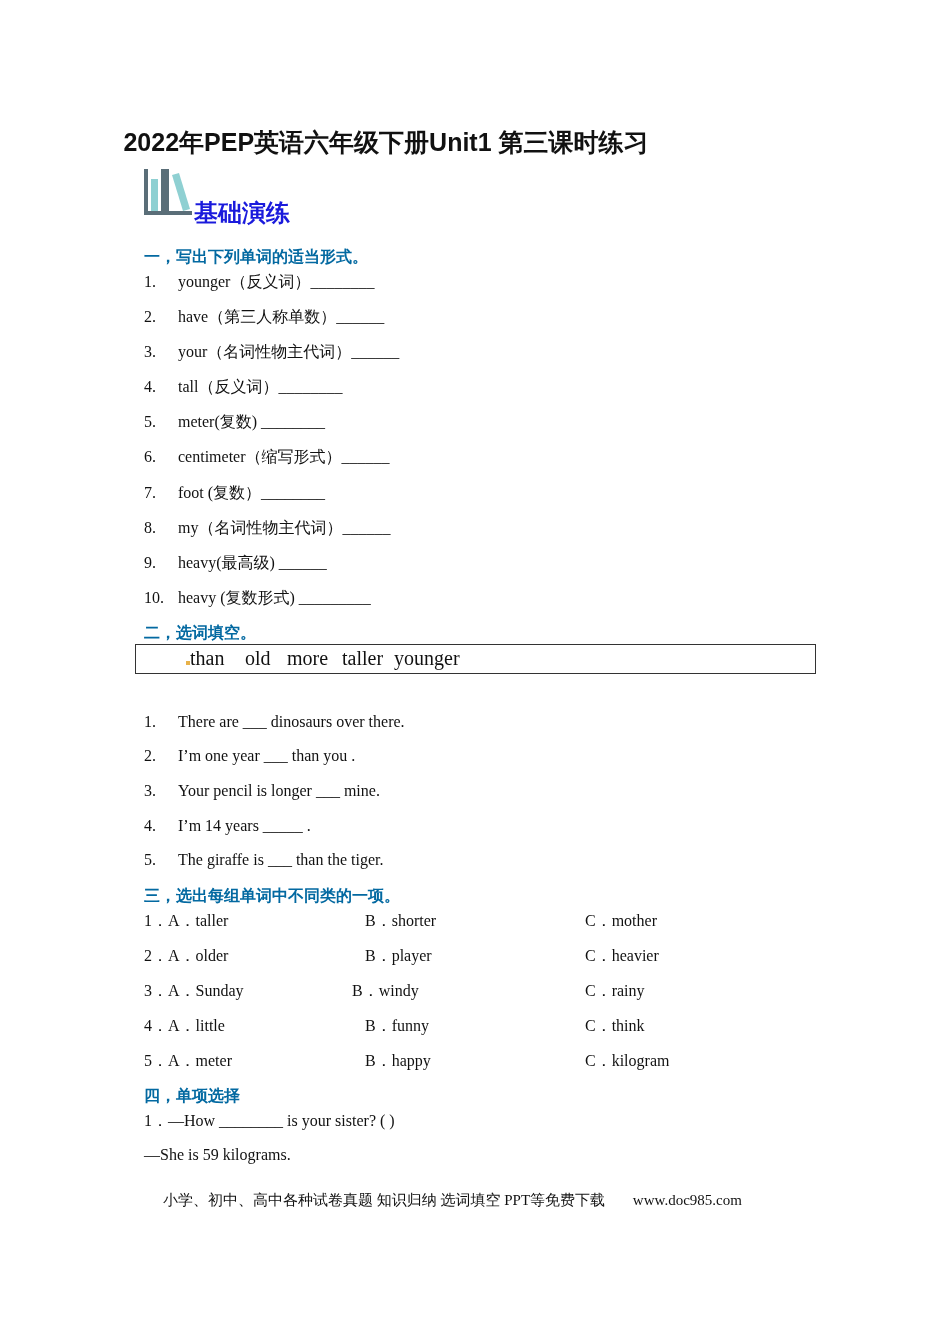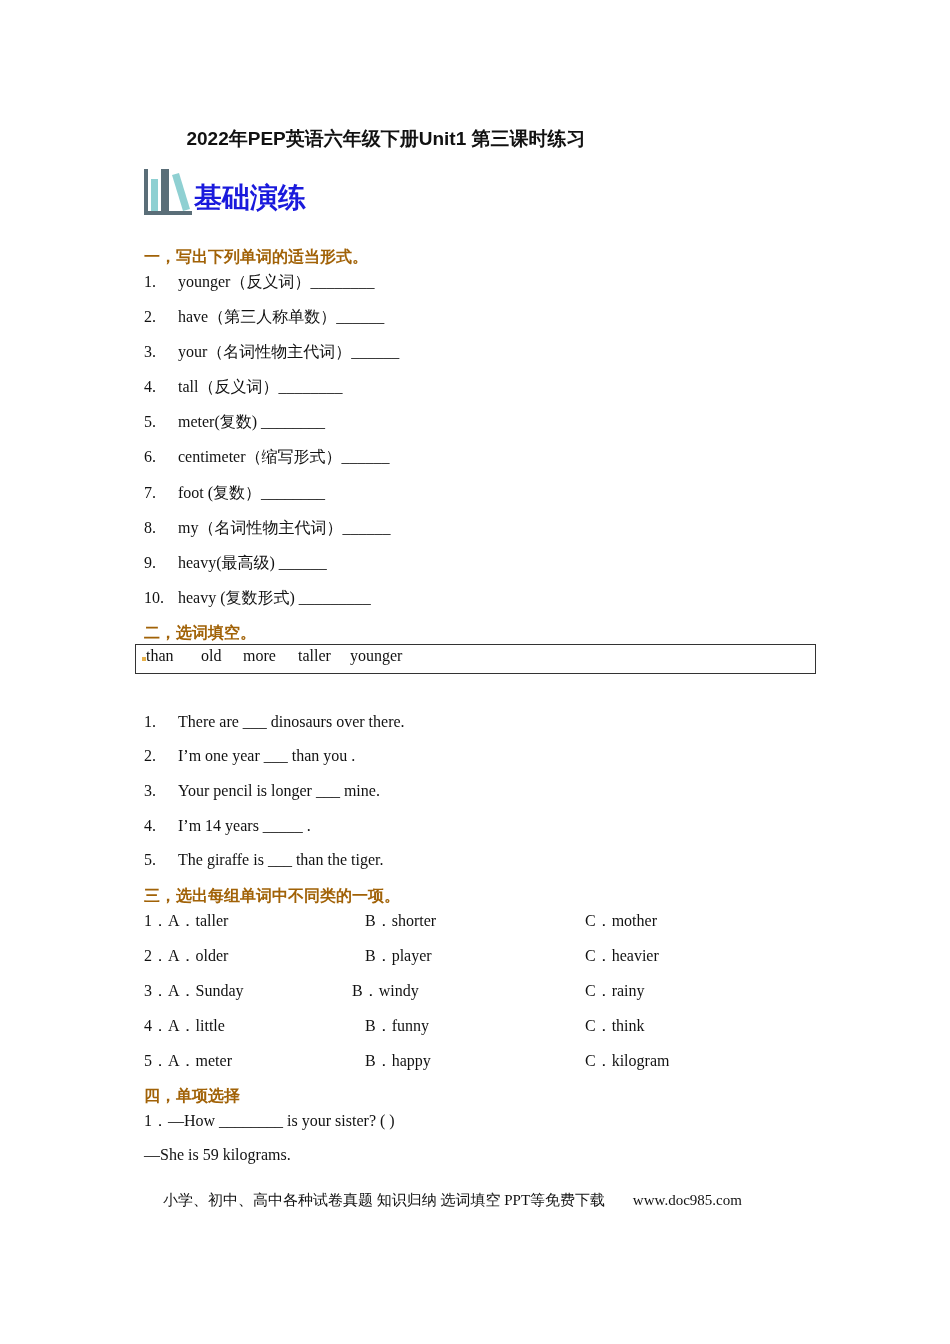--- a/index.html
+++ b/index.html
@@ -1,30 +1,30 @@
 <!DOCTYPE html>
 <html><head>
 <meta charset="utf-8">
 <style>
   html, body { margin: 0; padding: 0; background: #ffffff; }
   body { width: 950px; height: 1344px; position: relative; overflow: hidden;
          font-family: "Liberation Serif", "DejaVu Serif", serif; color: #111; }
   .page-title { position: absolute; top: 126px; left: 0; width: 772px; text-align: center;
                 font-family: "Liberation Sans", "DejaVu Sans", sans-serif; font-weight: bold;
-                font-size: 19px; letter-spacing: 0px; color: #111; }
+                font-size: 25px; letter-spacing: 0px; color: #111; }
   .banner { position: absolute; top: 165px; left: 142px; width: 200px; height: 60px; }
   .banner svg { position: absolute; left: 0; top: 0; }
-  .banner-label { position: absolute; left: 52px; top: 14px; font-family: Liberation Mono, monospace;
-                  font-weight: bold; font-size: 28px; color: #1a1adc; }
+  .banner-label { position: absolute; left: 52px; top: 32px; font-family: Liberation Mono, monospace;
+                  font-weight: bold; font-size: 24px; color: #1a1adc; }
   .sec-head { position: absolute; left: 144px; font-family: "Liberation Sans", "DejaVu Sans", sans-serif;
-              font-weight: bold; font-size: 16px; color: #a16207; }
+              font-weight: bold; font-size: 16px; color: #0369a1; }
   .row { position: absolute; left: 144px; font-size: 16px; white-space: nowrap; }
   .num { display: inline-block; width: 34px; }
   .box { position: absolute; left: 135px; top: 644px; width: 679px; height: 28px; border: 1px solid #333; }
-  .box .w { position: absolute; top: 2px; font-size: 16px; }
+  .box .w { position: absolute; top: 2px; font-size: 20px; margin-left: 44px; }
   .mark { display: inline-block; width: 4px; height: 4px; background: #e8b24a; vertical-align: baseline; }
   .opt { position: absolute; font-size: 16px; white-space: nowrap; }
   .footer { position: absolute; top: 1191px; left: 163px; font-size: 15px; white-space: nowrap; }
   .footer .url { margin-left: 24px; }
 </style>
 </head>
 <body>
 
 <div class="page-title">2022年PEP英语六年级下册Unit1 第三课时练习</div>
 

